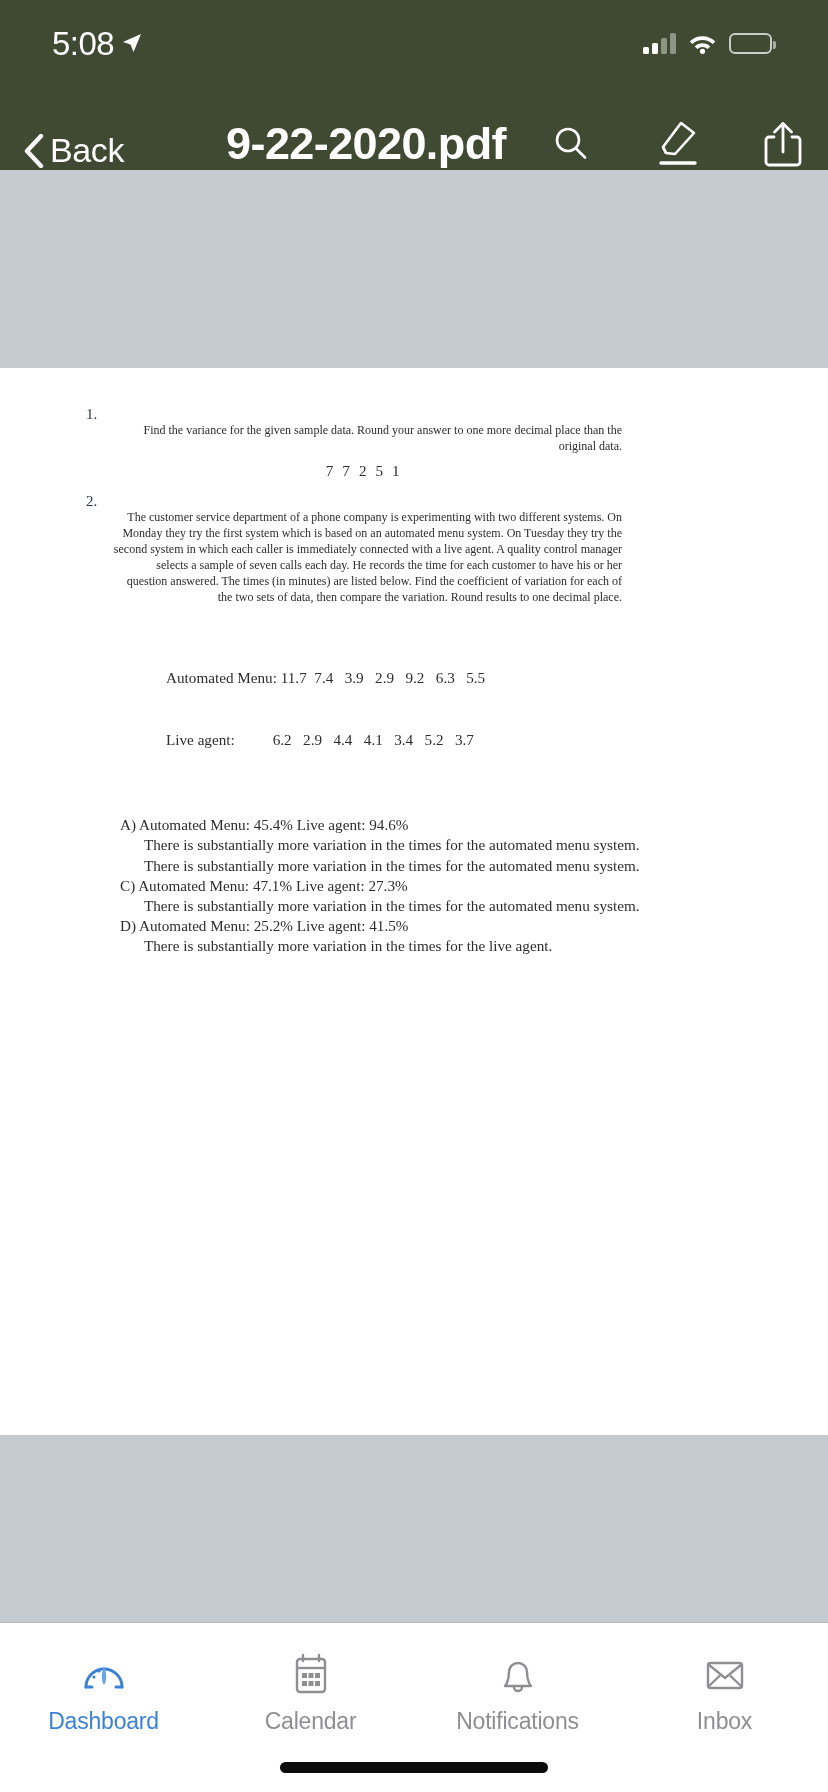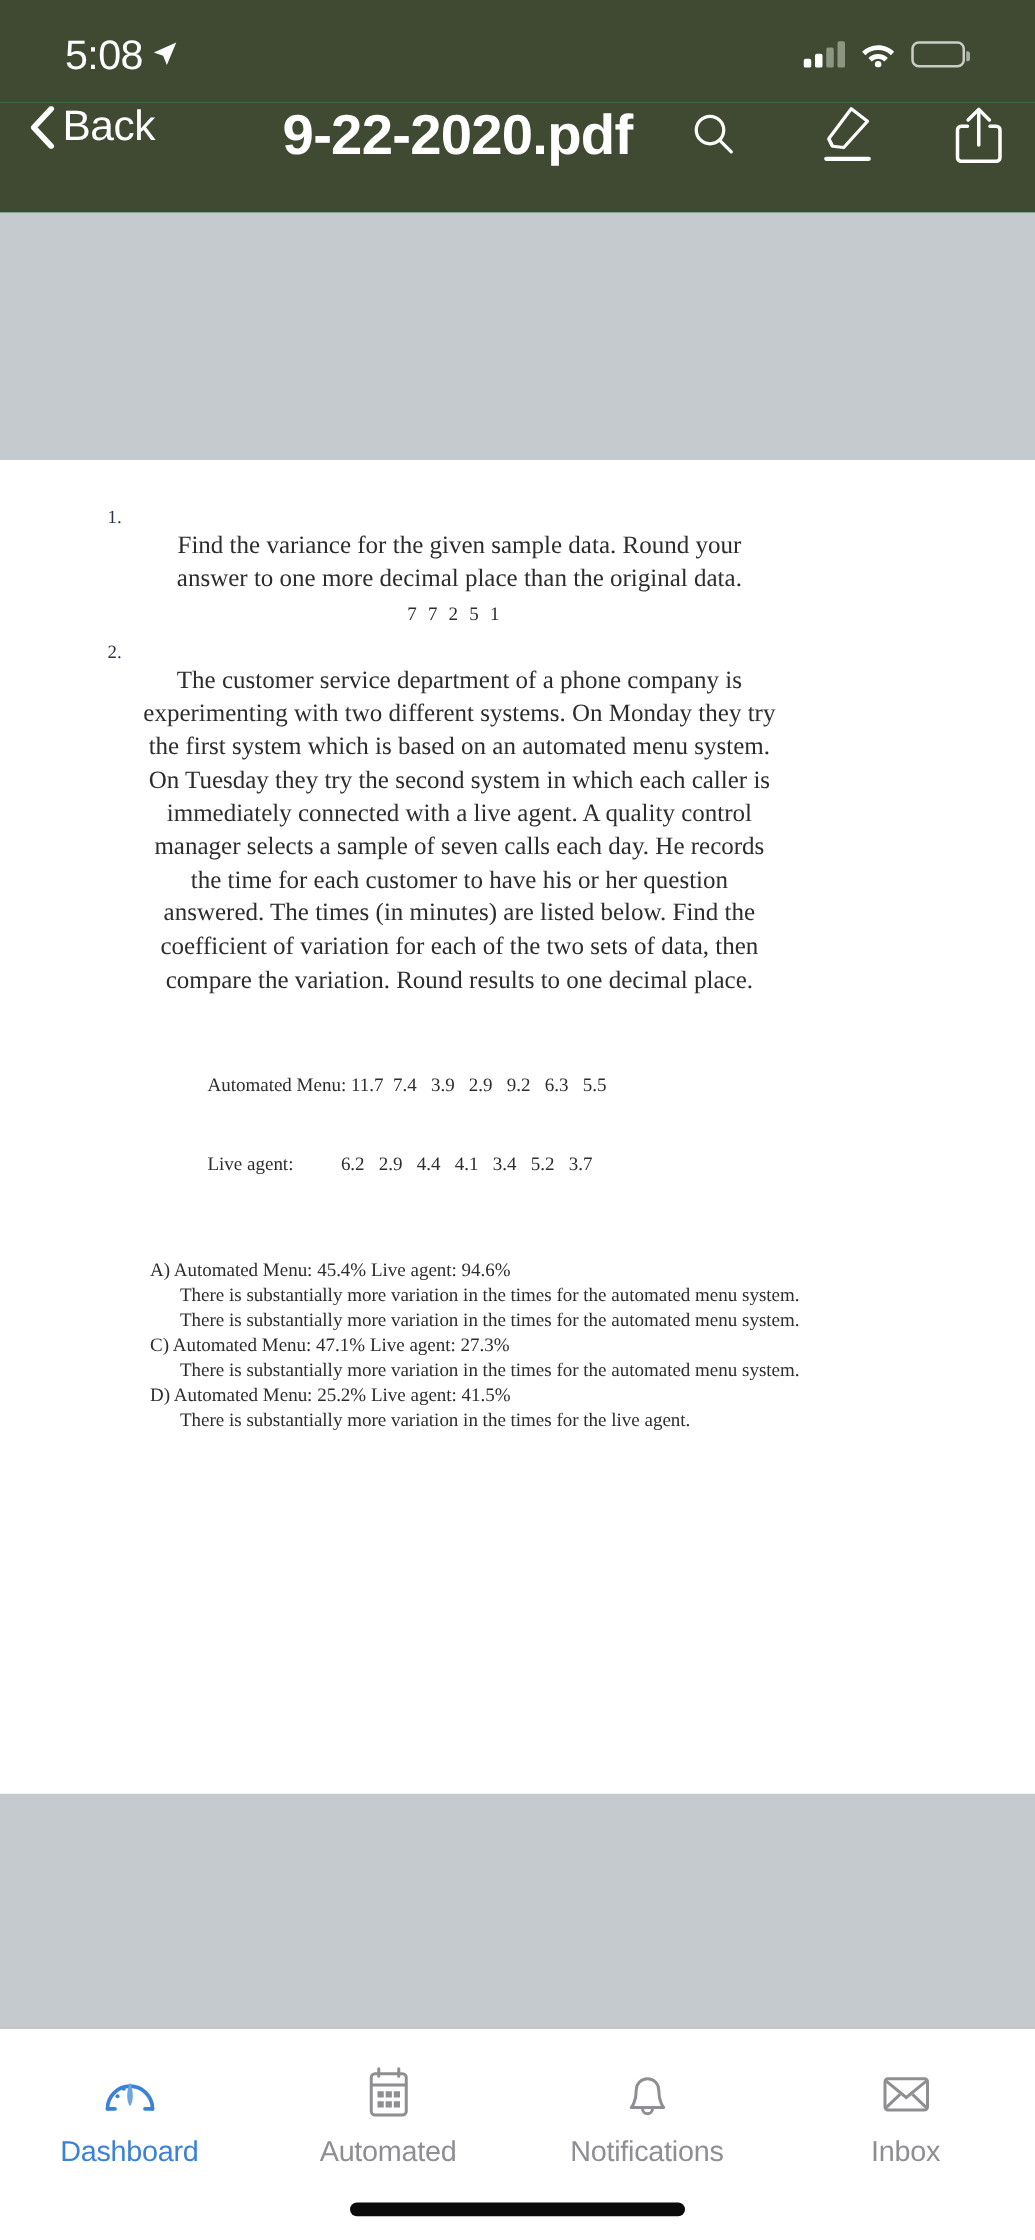--- a/index.html
+++ b/index.html
@@ -9,21 +9,21 @@
     height: 1792px;
     overflow: hidden;
     background: #ffffff;
     font-family: "Liberation Sans", sans-serif;
   }
 
   #screen {
     position: relative;
     width: 828px;
     height: 1792px;
-    background: #22c55e;
+    background: #5eead4;
     overflow: hidden;
   }
 
   
   .statusbar {
     position: absolute;
     top: 0; left: 0;
     width: 828px;
     height: 82px;
     background: #404a33;
@@ -96,21 +96,21 @@
   }
 
   
   .navbar {
     position: absolute;
     top: 82px; left: 0;
     width: 828px;
     height: 88px;
     background: #404a33;
     display: flex;
-    align-items: flex-start;
+    align-items: flex-end;
   }
   .back-btn {
     display: flex;
     align-items: center;
     gap: 6px;
     margin-left: 24px;
     color: #ffffff;
   }
   .chev { width: 20px; height: 34px; }
   .back-label {
@@ -170,23 +170,23 @@
     font-size: 15px;
     color: #2b3347;
     margin-left: 86px;
   }
   .q1-num { margin-top: 38px; }
   .q2-num { margin-top: 13px; }
 
   .q-text {
     margin-left: 113px;
     margin-right: 206px;
-    font-size: 20px;
+    font-size: 12px;
     line-height: 1.33;
-    text-align: center;
+    text-align: right;
   }
   .q-text p { margin: 0; }
 
   .data-center {
     text-align: center;
     font-size: 15.2px;
     letter-spacing: 2.6px;
     margin: 7px 0 0 -100px;
   }
 
@@ -372,21 +372,21 @@
           <g fill="#8e8e93">
             <rect x="15" y="22" width="5" height="5"></rect>
               <rect x="21.5" y="22" width="5" height="5"></rect>
               <rect x="28" y="22" width="5" height="5"></rect>
             <rect x="15" y="30" width="5" height="5"></rect>
               <rect x="21.5" y="30" width="5" height="5"></rect>
               <rect x="28" y="30" width="5" height="5"></rect>
           </g>
         </svg>
       </span>
-      <span class="tab-label">Automated</span>
+      <span class="tab-label">Calendar</span>
     </div>
 
 
     <div class="tab">
       <span class="tab-icon">
         <svg width="48" height="48" viewBox="0 0 48 48">
           <path d="M11 35 C11 35 15 31 15 21 a9 9 0 0 1 18 0 c0 10 4 14 4 14 Z" stroke="#8e8e93" stroke-width="2.4" fill="none" stroke-linejoin="round"></path>
           <path d="M20 36 a4 4 0 0 0 8 0" stroke="#8e8e93" stroke-width="2.4" fill="none"></path>
         </svg>
       </span>

